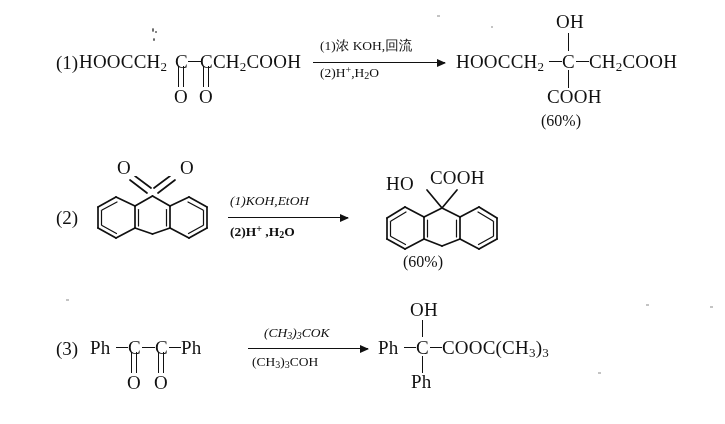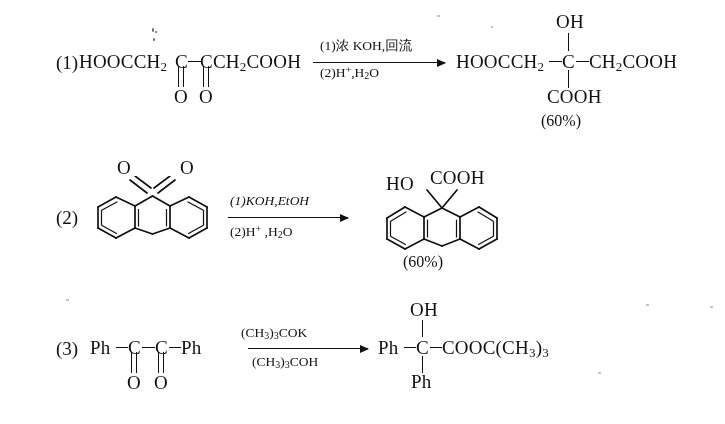--- a/index.html
+++ b/index.html
@@ -143,21 +143,21 @@
           <path d="M52 17 L35 4"></path>
           <path d="M56 12 L40 0"></path>
           <path d="M63 17 L80 4"></path>
           <path d="M59 12 L75 0"></path>
         </g>
       </svg>
     </div>
 
     <div class="cond abs" style="left:230px;top:193px;width:116px;font-style:italic;"><span>(1)</span><span>KOH,EtOH</span></div>
     <div class="arrow" style="left:228px;top:217px;width:120px;"></div>
-    <div class="cond abs" style="left:230px;top:223px;width:116px;"><span>(2)</span><span>H</span><span class="sup">+</span><span> ,H</span><span class="sub">2</span><span>O</span></div>
+    <div class="cond abs" style="left:230px;top:223px;width:116px;font-weight:bold;"><span>(2)</span><span>H</span><span class="sup">+</span><span> ,H</span><span class="sub">2</span><span>O</span></div>
 
     <span class="abs formula" style="left:386px;top:168px;margin-top:6px;">HO</span>
     <span class="abs formula" style="left:430px;top:168px;">COOH</span>
 
     <div class="svgwrap" style="left:383px;top:186px;">
       <svg width="118" height="72" viewBox="0 0 118 72">
         <g stroke="#111" stroke-width="1.7" fill="none" stroke-linecap="round">
 
           <path d="M59 22 L44 4"></path>
           <path d="M59 22 L74 4"></path>
@@ -208,21 +208,21 @@
     <span class="abs formula" style="left:181px;top:338px;">Ph</span>
 
     <div class="dbl" style="left:131px;top:352px;height:21px;"></div>
     <div class="dbl" style="left:136px;top:352px;height:21px;"></div>
     <span class="abs atom" style="left:127px;top:372px;">O</span>
 
     <div class="dbl" style="left:158px;top:352px;height:21px;"></div>
     <div class="dbl" style="left:163px;top:352px;height:21px;"></div>
     <span class="abs atom" style="left:154px;top:372px;">O</span>
 
-    <div class="cond abs" style="left:241px;top:325px;width:112px;"><span>(CH</span><span class="sub">3</span><span>)</span><span class="sub">3</span><span>COK</span></div>
+    <div class="cond abs" style="left:264px;top:325px;width:112px;font-style:italic;"><span>(CH</span><span class="sub">3</span><span>)</span><span class="sub">3</span><span>COK</span></div>
     <div class="arrow" style="left:248px;top:348px;width:120px;"></div>
     <div class="cond abs" style="left:252px;top:354px;width:112px;"><span>(CH</span><span class="sub">3</span><span>)</span><span class="sub">3</span><span>COH</span></div>
 
     <span class="abs formula" style="left:378px;top:338px;">Ph</span>
     <div class="hbond" style="left:404px;top:347px;width:12px;"></div>
     <span class="abs formula" style="left:416px;top:338px;">C</span>
     <div class="hbond" style="left:430px;top:347px;width:12px;"></div>
     <span class="abs formula" style="left:442px;top:338px;"><span>COOC(CH</span><span class="sub">3</span><span>)</span><span class="sub">3</span></span>
 
     <div class="vbond" style="left:422px;top:320px;height:17px;"></div>

